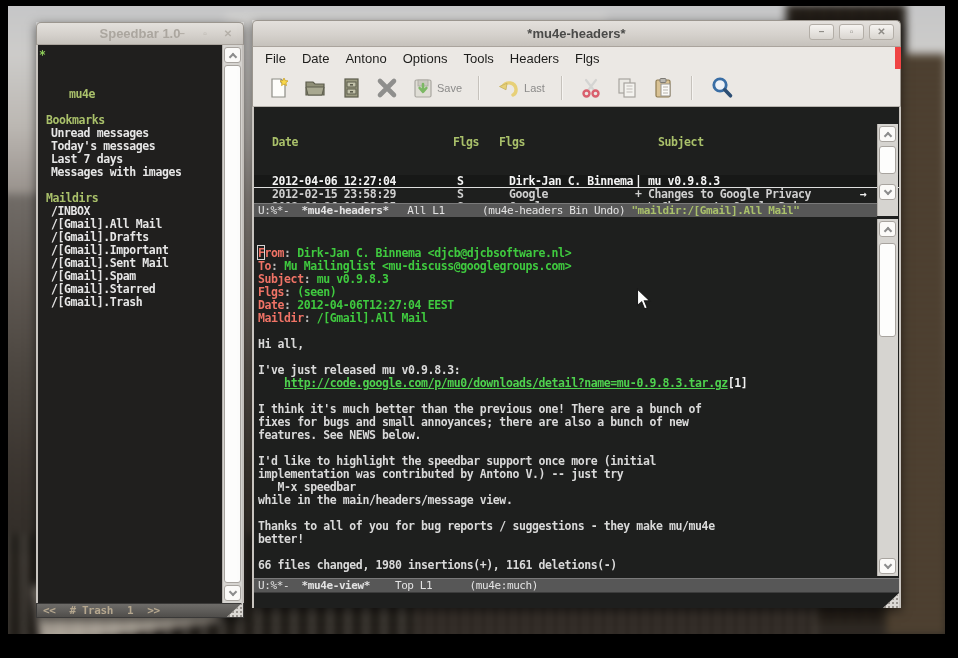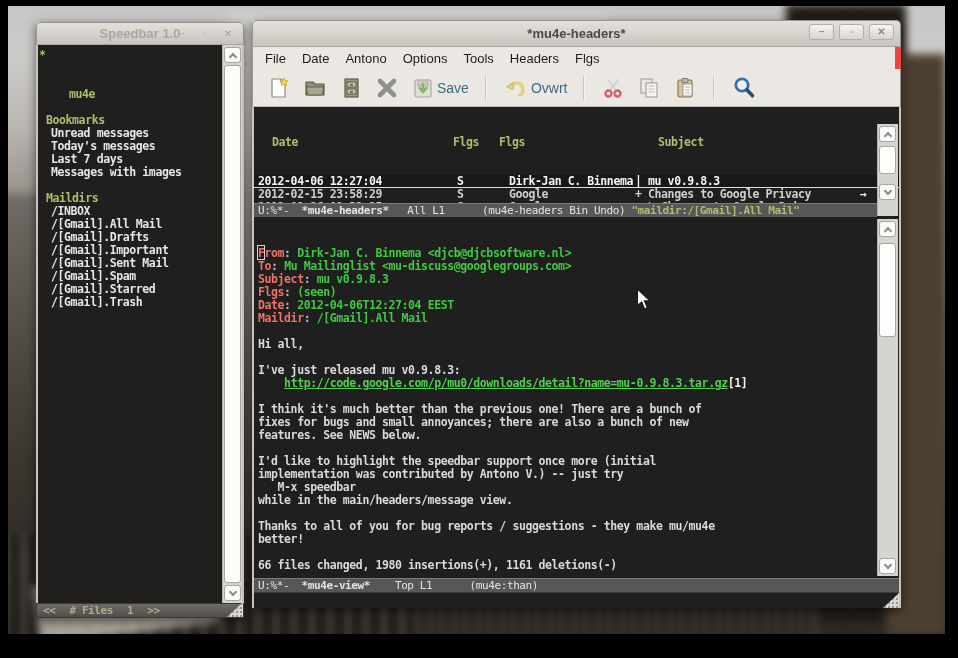--- a/index.html
+++ b/index.html
@@ -75,33 +75,33 @@
 
   
   .emacs { left:252px; top:20px; width:649px; height:588px; }
   .emacs .titlebar { height:27px; }
   .menubar { height:22px; background:#ebe8e4; border-left:1px solid #9b968f; border-right:6px solid #ef4444;
              display:flex; align-items:center; padding-left:4px; }
   .menu-item { font-size:13px; color:#1d1d1b; padding:2px 8px; }
   .toolbar { height:38px; background:#ebe8e4; border-left:1px solid #9b968f; border-right:1px solid #9b968f;
              border-bottom:1px solid #b8b4ae; display:flex; align-items:center; padding-left:14px; gap:12px; }
   .tool-btn { display:flex; align-items:center; gap:2px; }
-  .tool-label { font-size:14px; color:#0c4a6e; }
+  .tool-label { font-size:11px; color:#737373; }
   .tool-sep { width:2px; height:24px; background:#c6c2bc; border-right:1px solid #f6f4f1; margin:0 4px; }
   .dim { opacity:.8; }
 
   .emacs-content { position:relative; height:501px; background:#1e1f1e;
                    border-left:2px solid #c8c4bf; border-right:2px solid #c8c4bf; overflow:hidden; }
 
   
   .headers-pane { height:96px; position:relative; padding-top:3px; overflow:hidden; }
   .hrow { position:relative; height:13px; }
   .hrow .c { position:absolute; top:0; }
   .col-head { color:#a9c06a; }
-  .c.date { left:4px; } .c.flags { left:203px; } .c.from { left:255px; } .c.subj { left:381px; }
+  .c.date { left:18px; } .c.flags { left:203px; } .c.from { left:255px; } .c.subj { left:381px; }
   .hd.date { left:18px; } .hd.flags { left:199px; } .hd.from { left:245px; } .hd.subj { left:404px; }
   .hrow.msg { color:#cfcfcf; }
   .hrow.selected { color:#f4f4f4; background:#171817; border-bottom:1px solid #dedede; }
   .trunc-arrow { position:absolute; left:606px; top:0; color:#efefef; }
 
   
   .modeline { height:14px; background:#575757; border-top:1px solid #7a7a7a; color:#e3e3e3;
               display:flex; align-items:center; padding-left:4px; overflow:hidden;
               font-family:"DejaVu Sans Mono",monospace; font-size:11px; line-height:13px; letter-spacing:-0.4px; white-space:pre; }
   .modeline .buf { font-weight:bold; }
@@ -168,21 +168,21 @@
             <span class="chev up"></span>
           </div>
         <div class="scroll-thumb" style="top:20px; height:518px"></div>
         <div class="scroll-btn" style="bottom:2px">
             <span class="chev down"></span>
           </div>
       </div>
     </div>
     <div class="sb-modeline">
       <span>&lt;&lt;</span>
-      <span># Files</span>
+      <span># Trash</span>
       <span>1</span>
       <span>&gt;&gt;</span>
       <div class="grip"></div>
     </div>
   </div>
 
   <div class="window emacs">
     <div class="titlebar">
       <div class="title">*mu4e-headers*</div>
       <div class="tb-btns">
@@ -237,21 +237,21 @@
           <path d="M12 8v7 M8.6 12l3.4 3.8L15.4 12" fill="none" stroke="#61ad45" stroke-width="2.6" stroke-linecap="round" stroke-linejoin="round"></path>
         </svg>
         <span class="tool-label">Save</span>
       </div>
       <div class="tool-sep"></div>
       <div class="tool-btn dim">
         <svg width="26" height="24" viewBox="0 0 26 24">
           <path d="M7 10 C10 5.5, 19 5.5, 20 13 C20.3 16 19 18 17 19" fill="none" stroke="#e7cb5e" stroke-width="3.4" stroke-linecap="round"></path>
           <path d="M3.5 10.5 L11 7.2 L10 13.8 Z" fill="#e7cb5e" stroke="#bca23e" stroke-width=".8"></path>
         </svg>
-        <span class="tool-label">Ovwrt</span>
+        <span class="tool-label">Last</span>
       </div>
       <div class="tool-sep"></div>
       <div class="tool-btn">
         <svg width="24" height="24" viewBox="0 0 24 24">
           <path d="M7 4 L15.5 15 M17 4 L8.5 15" stroke="#d4d4d2" stroke-width="2.2" stroke-linecap="round"></path>
           <circle cx="7.5" cy="17.5" r="3" fill="none" stroke="#d9606e" stroke-width="2.4"></circle>
           <circle cx="16.5" cy="17.5" r="3" fill="none" stroke="#d9606e" stroke-width="2.4"></circle>
         </svg>
       </div>
       <div class="tool-btn dim">
@@ -313,21 +313,21 @@
         <div class="scroll-btn" style="top:2px">
             <span class="chev up"></span>
           </div>
         <div class="scroll-thumb" style="top:24px; height:94px"></div>
         <div class="scroll-btn" style="bottom:2px">
             <span class="chev down"></span>
           </div>
       </div>
 
       <div class="modeline">
-        <span>U:%*-  </span><span class="buf">*mu4e-view*</span><span>    Top L1      (mu4e:than)</span>
+        <span>U:%*-  </span><span class="buf">*mu4e-view*</span><span>    Top L1      (mu4e:much)</span>
       </div>
 
       <div class="echo">
         <div class="grip" style="height:15px;"></div>
       </div>
     </div>
   </div>
 
   <div class="mouse">
     <svg width="16" height="23" viewBox="0 0 16 23">

